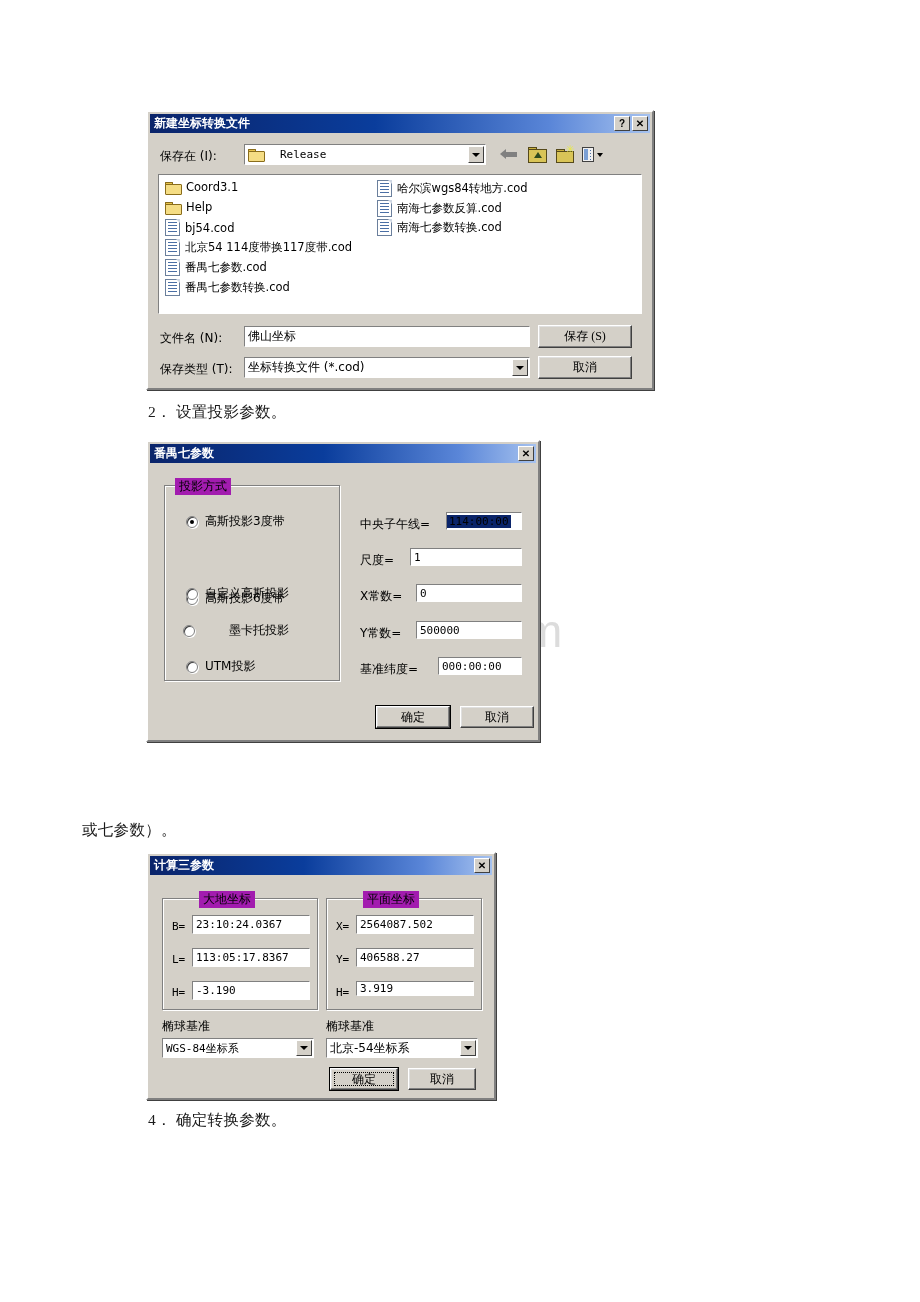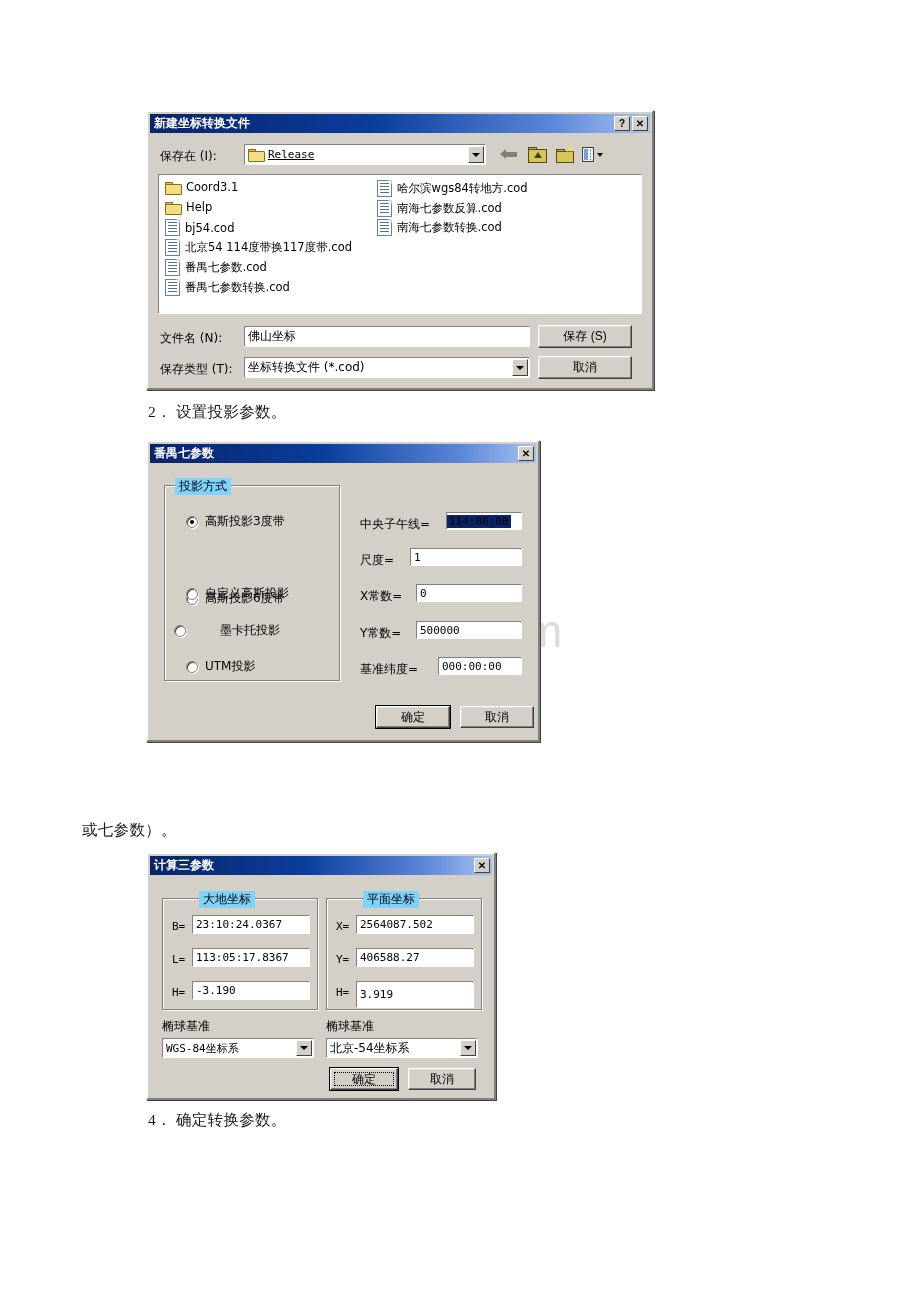--- a/index.html
+++ b/index.html
@@ -132,42 +132,42 @@
     border-right: 4px solid transparent;
     border-top: 4px solid #000;
   }
 
   .btn {
     background: #d4d0c8;
     border: 1px solid;
     border-color: #ffffff #404040 #404040 #ffffff;
     box-shadow: inset -1px -1px 0 #808080, inset 1px 1px 0 #dfdfdf;
     display: flex; align-items: center; justify-content: center;
-    font-family: Liberation Sans, sans-serif;
+    font-family: Liberation Serif, serif;
     font-size: 12px;
     color: #000;
     box-sizing: border-box;
     position: relative;
   }
   .btn.default { outline: 1px solid #000; outline-offset: 0px; }
   .btn.focusdots::after {
     content:''; position:absolute; inset:3px;
     border:1px dotted #000;
   }
 
   .groupbox {
     position: absolute;
     border: 1px solid #808080;
     box-shadow: 1px 1px 0 #ffffff, inset 1px 1px 0 #ffffff;
     box-sizing: border-box;
   }
   .groupbox > .gtitle {
     position: absolute;
     top: -8px; left: 10px;
-    background: #7dd3fc;
+    background: #a21caf;
     padding: 0 4px;
     font-family: "DejaVu Sans", sans-serif;
     font-size: 12px;
     color: #000;
     white-space: nowrap;
   }
 
   .radio {
     position: absolute;
     display: flex; align-items: center; gap: 7px;
@@ -308,21 +308,21 @@
     <div class="titlebar">
       <div class="title">新建坐标转换文件</div>
       <div class="tbtn">?</div>
       <div class="tbtn">✕</div>
     </div>
 
     <div class="lbl" style="position:absolute; left:12px; top:36px;">保存在 (I):</div>
 
     <div class="field" style="position:absolute; left:96px; top:32px; width:242px; height:21px;">
       <span class="ico-folder" style="margin-left:3px;"></span>
-      <span class="txt" style="padding-left:4px;text-decoration:underline;">Release</span>
+      <span class="txt" style="padding-left:16px;">Release</span>
       <span class="arrowbtn">
           <i></i>
         </span>
     </div>
 
     <div class="tbar" style="left:350px; top:33px;">
       <span class="ti">
           <span class="arrow-back"></span>
         </span>
       <span class="ti">
@@ -423,21 +423,21 @@
       <span class="t">高斯投影3度带</span>
     </div>
     <div class="radio" style="left:38px; top:112px;margin-top:36px;">
       <span class="dot"></span>
       <span class="t">高斯投影6度带</span>
     </div>
     <div class="radio" style="left:38px; top:143px;">
       <span class="dot"></span>
       <span class="t">自定义高斯投影</span>
     </div>
-    <div class="radio" style="left:26px; top:180px;gap:34px;">
+    <div class="radio" style="left:35px; top:180px;gap:34px;">
       <span class="dot"></span>
       <span class="t">墨卡托投影</span>
     </div>
     <div class="radio" style="left:38px; top:216px;">
       <span class="dot"></span>
       <span class="t">UTM投影</span>
     </div>
 
 
     <div class="lbl" style="position:absolute; left:212px; top:74px; font-size:12px;">中央子午线=</div>
@@ -511,21 +511,21 @@
     <div class="field" style="position:absolute; left:208px; top:61px; width:118px; height:19px;">
       <span class="txt">2564087.502</span>
     </div>
 
     <div class="lbl-mono" style="position:absolute; left:188px; top:99px;">Y=</div>
     <div class="field" style="position:absolute; left:208px; top:94px; width:118px; height:19px;">
       <span class="txt">406588.27</span>
     </div>
 
     <div class="lbl-mono" style="position:absolute; left:188px; top:132px;">H=</div>
-    <div class="field" style="position:absolute; left:208px; top:127px; width:118px; height:27px;">
+    <div class="field" style="position:absolute; left:208px; top:127px; width:118px; height:15px;">
       <span class="txt">3.919</span>
     </div>
 
     <div class="lbl" style="position:absolute; left:14px; top:164px;">椭球基准</div>
     <div class="field" style="position:absolute; left:14px; top:184px; width:152px; height:20px;">
       <span class="txt">WGS-84坐标系</span>
       <span class="arrowbtn">
           <i></i>
         </span>
     </div>

